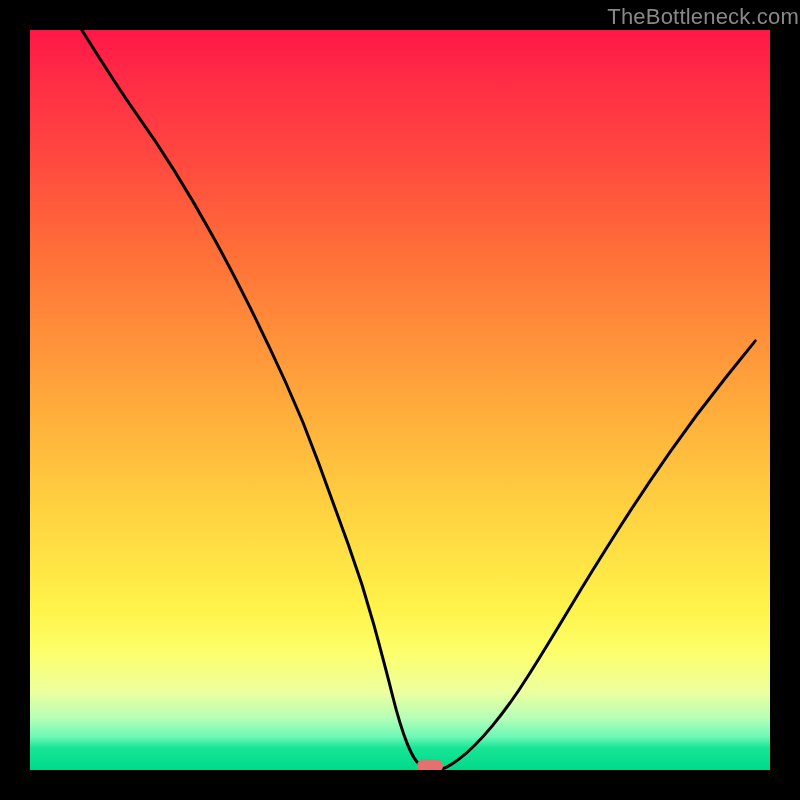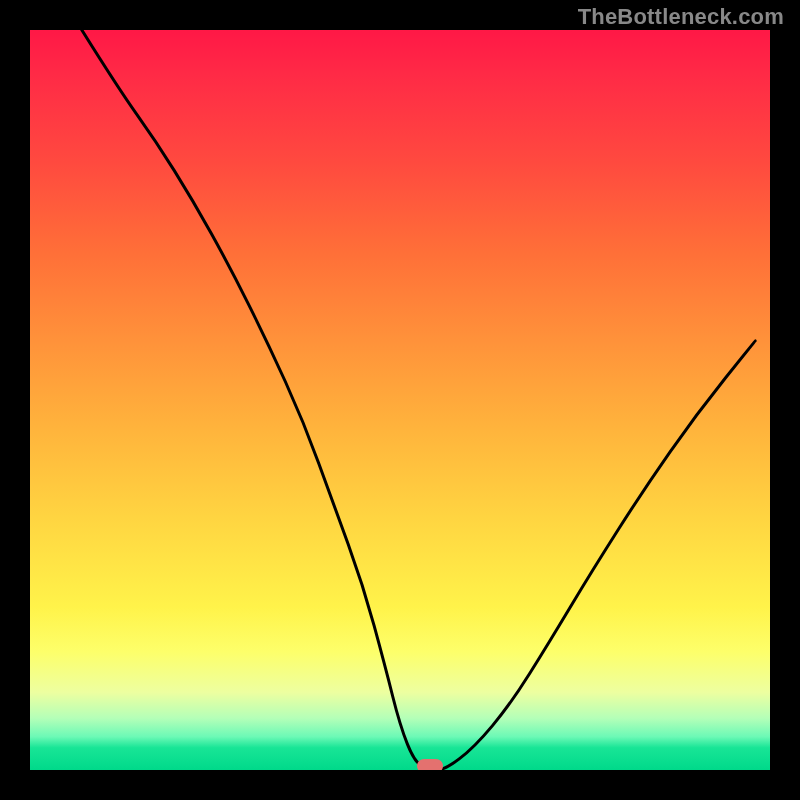--- a/index.html
+++ b/index.html
@@ -13,24 +13,24 @@
   }
   .frame {
     position: relative;
     width: 800px;
     height: 800px;
     background: #000;
   }
   .watermark {
     position: absolute;
     top: 4px;
-    right: 16px;
+    right: 1px;
     color: #888;
     font-size: 22px;
-    font-weight: 700;
+    font-weight: 400;
     letter-spacing: 0.2px;
     z-index: 5;
   }
   .plot-area {
     position: absolute;
     left: 30px;
     top: 30px;
     width: 740px;
     height: 740px;
     overflow: hidden;

